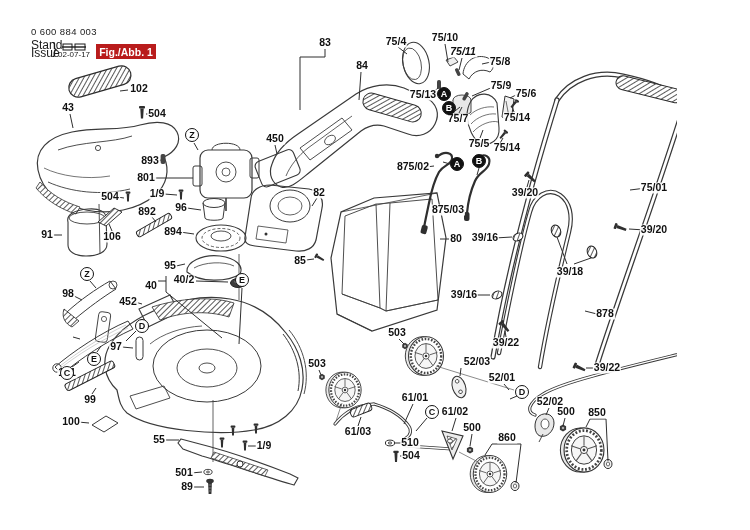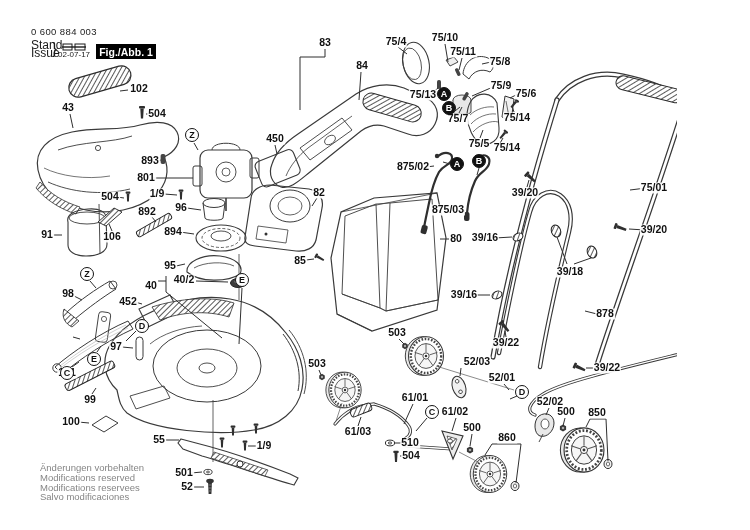--- a/index.html
+++ b/index.html
@@ -5,21 +5,21 @@
   html,body{margin:0;padding:0;background:#fff;}
   #stage{position:relative;width:677px;height:530px;background:#ffffff;overflow:hidden;
          font-family:"Liberation Sans",sans-serif;}
   #artwork{position:absolute;left:0;top:0;}
   
   .part-number{position:absolute;left:31px;top:26px;font-size:9.5px;color:#1a1a1a;letter-spacing:.4px;}
   .stand-block{position:absolute;left:31px;top:41px;font-size:12px;line-height:8px;color:#1a1a1a;}
   .brace{position:absolute;left:52px;top:40px;font-size:15px;color:#1a1a1a;transform:scaleY(1.05);}
   .stamp{position:absolute;left:62px;top:42.5px;}
   .date{position:absolute;left:58px;top:49.5px;font-size:8px;color:#1a1a1a;}
-  .figbox{position:absolute;left:96px;top:44px;width:60px;height:15px;background:#000000;color:#fff;
+  .figbox{position:absolute;left:96px;top:44px;width:60px;height:15px;background:#b91c1c;color:#fff;
           font-size:10.5px;font-weight:bold;display:flex;align-items:center;justify-content:center;text-align:center;}
   
   .footer{position:absolute;left:40px;top:463px;font-size:9.5px;line-height:9.8px;color:#858585;}
   
   .callout{position:absolute;transform:translate(-50%,-50%);font-size:10.5px;font-weight:bold;
            color:#101010;background:rgba(255,255,255,.92);padding:0 1px;line-height:1.05;white-space:nowrap;}
   .marker{position:absolute;transform:translate(-50%,-50%);width:14px;height:14px;border-radius:50%;
           border:1.3px solid #151515;background:#fff;color:#111;font-size:9px;font-weight:bold;
           display:flex;align-items:center;justify-content:center;box-sizing:border-box;line-height:1;}
   .marker.filled{background:#111;color:#fff;}
@@ -345,26 +345,20 @@
   </div>
   <div class="brace">}</div>
   <svg class="stamp" width="24" height="8">
     <rect x="1" y="1" width="9" height="6" fill="none" stroke="#1a1a1a" stroke-width="1"></rect>
     <rect x="13" y="1" width="10" height="6" fill="none" stroke="#1a1a1a" stroke-width="1"></rect>
     <line x1="0" y1="4" x2="24" y2="4" stroke="#1a1a1a" stroke-width="1.4"></line>
   </svg>
   <div class="date">02-07-17</div>
   <div class="figbox">Fig./Abb. 1</div>
 
-  <div class="footer">
-    <div>Änderungen vorbehalten</div>
-    <div>Modifications reserved</div>
-    <div>Modifications reservees</div>
-    <div>Salvo modificaciones</div>
-  </div>
 
   <div id="callout-layer">
       <div class="callout" style="left: 139px; top: 89px;">102</div>
       <div class="callout" style="left: 68px; top: 108px;">43</div>
       <div class="callout" style="left: 157px; top: 114px;">504</div>
       <div class="callout" style="left: 150px; top: 161px;">893</div>
       <div class="callout" style="left: 146px; top: 178px;">801</div>
       <div class="callout" style="left: 157px; top: 194px;">1/9</div>
       <div class="callout" style="left: 181px; top: 208px;">96</div>
       <div class="callout" style="left: 147px; top: 212px;">892</div>
@@ -376,31 +370,31 @@
       <div class="callout" style="left: 68px; top: 294px;">98</div>
       <div class="callout" style="left: 184px; top: 280px;">40/2</div>
       <div class="callout" style="left: 151px; top: 286px;">40</div>
       <div class="callout" style="left: 128px; top: 302px;">452</div>
       <div class="callout" style="left: 67px; top: 337px; margin-top: 36px;">101</div>
       <div class="callout" style="left: 116px; top: 347px;">97</div>
       <div class="callout" style="left: 90px; top: 400px;">99</div>
       <div class="callout" style="left: 71px; top: 422px;">100</div>
       <div class="callout" style="left: 159px; top: 440px;">55</div>
       <div class="callout" style="left: 184px; top: 473px;">501</div>
-      <div class="callout" style="left: 187px; top: 487px;">52</div>
+      <div class="callout" style="left: 187px; top: 487px;">89</div>
       <div class="callout" style="left: 264px; top: 446px;">1/9</div>
       <div class="callout" style="left: 325px; top: 43px;">83</div>
       <div class="callout" style="left: 362px; top: 66px;">84</div>
       <div class="callout" style="left: 275px; top: 139px;">450</div>
       <div class="callout" style="left: 319px; top: 193px;">82</div>
       <div class="callout" style="left: 300px; top: 261px;">85</div>
       <div class="callout" style="left: 456px; top: 239px;">80</div>
       <div class="callout" style="left: 396px; top: 42px;">75/4</div>
       <div class="callout" style="left: 445px; top: 38px;">75/10</div>
-      <div class="callout" style="left: 463px; top: 52px;">75/11</div>
+      <div class="callout" style="left: 463px; top: 52px; font-style: italic;">75/11</div>
       <div class="callout" style="left: 500px; top: 62px;">75/8</div>
       <div class="callout" style="left: 423px; top: 95px;">75/13</div>
       <div class="callout" style="left: 501px; top: 86px;">75/9</div>
       <div class="callout" style="left: 526px; top: 94px;">75/6</div>
       <div class="callout" style="left: 458px; top: 119px;">75/7</div>
       <div class="callout" style="left: 517px; top: 118px;">75/14</div>
       <div class="callout" style="left: 479px; top: 144px;">75/5</div>
       <div class="callout" style="left: 507px; top: 148px;">75/14</div>
       <div class="callout" style="left: 413px; top: 167px;">875/02</div>
       <div class="callout" style="left: 448px; top: 210px;">875/03</div>

